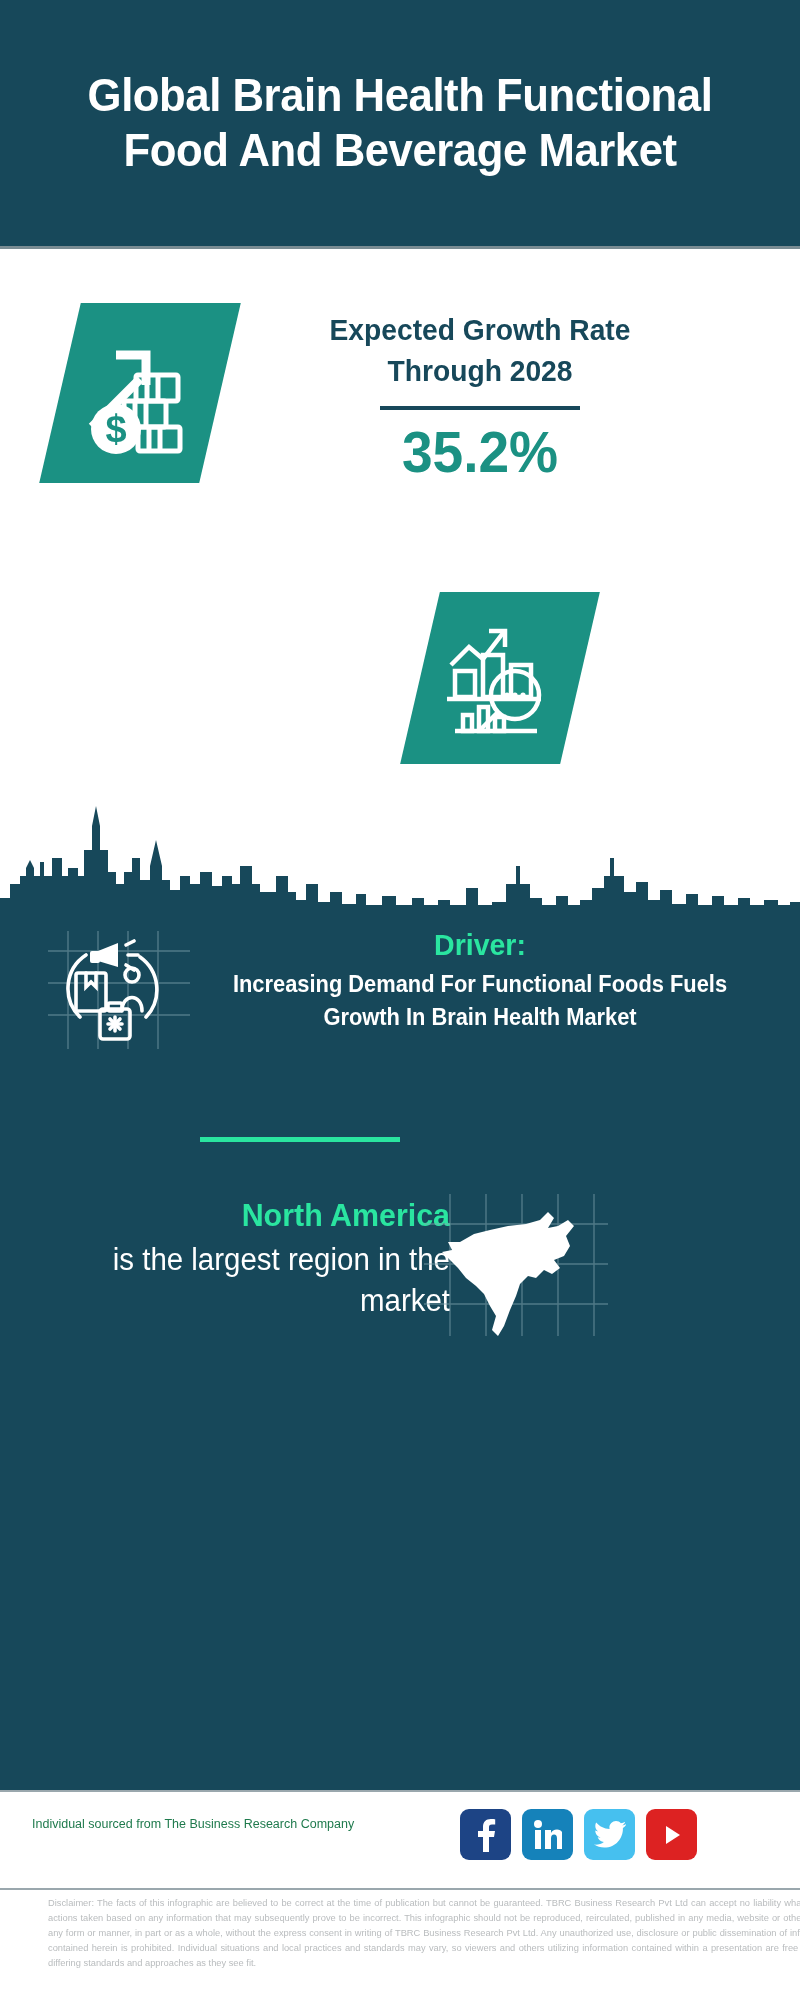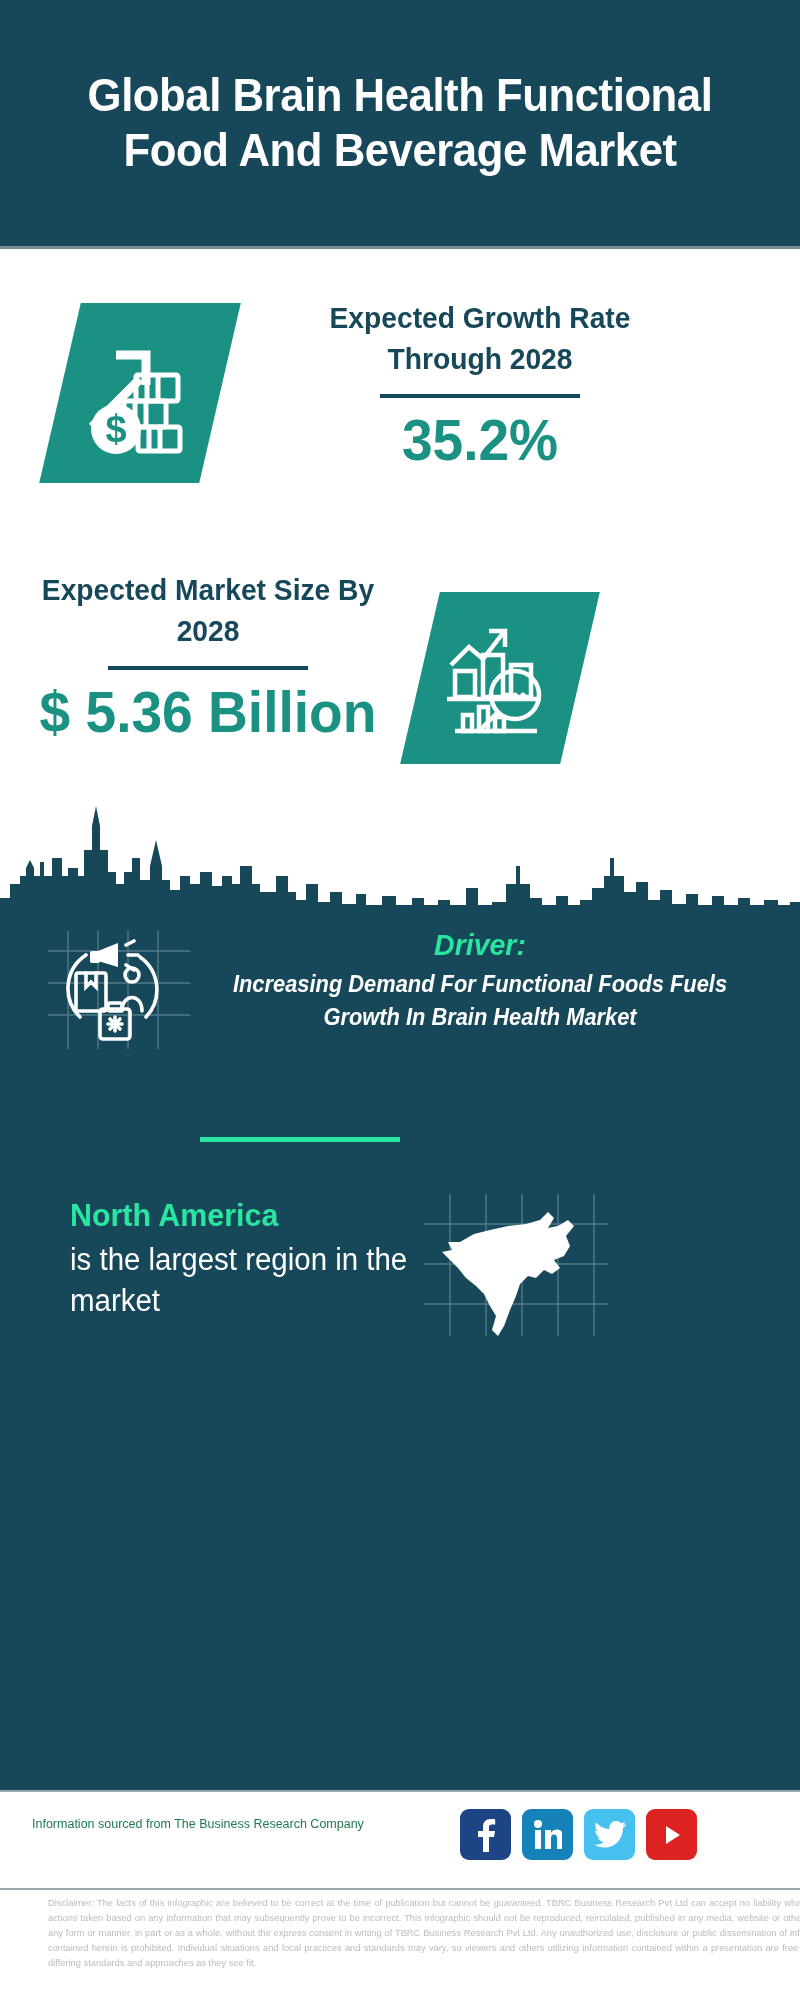--- a/index.html
+++ b/index.html
@@ -55,58 +55,58 @@
   .stat-label {
     color:#17485a; font-weight:bold; font-size:30px; line-height:1.36;
     text-align:center; transform:scaleX(0.94);
   }
   .stat-rule { height:4px; background:#17485a; margin:14px auto 10px; }
   .stat-value {
     color:#1b9183; font-weight:bold; font-size:58px; line-height:1.1;
     text-align:center; transform:scaleX(0.95);
   }
 
-  .block-growth { position:absolute; left:290px; top:298px; width:380px; }
+  .block-growth { position:absolute; left:290px; top:310px; width:380px; }
   .block-growth .stat-rule { width:200px; }
   .block-size   { position:absolute; left:18px; top:570px; width:380px; }
   .block-size .stat-rule { width:200px; }
 
   
   .skyline { position:absolute; left:0; top:780px; width:800px; height:140px; }
   .skyline svg { display:block; width:800px; height:140px; }
 
   
   .dark-panel {
     position:absolute; left:0; top:905px; width:800px; height:485px;
     background:#17485a;
   }
   .dark-panel-2 {
     position:absolute; left:0; top:1390px; width:800px; height:400px;
     background:#17485a;
   }
 
   
   .driver-icon { position:absolute; left:40px; top:925px; width:160px; height:130px; }
-  .driver-text { position:absolute; left:200px; top:925px; width:560px; text-align:center;font-style:italic; }
+  .driver-text { position:absolute; left:200px; top:925px; width:560px; text-align:center; }
   .driver-head {
     color:#2ae5a0; font-weight:bold; font-size:30px; line-height:1.3;
     transform:scaleX(0.95);
   }
   .driver-body {
     color:#ffffff; font-weight:bold; font-size:23px; line-height:1.42;
     margin-top:4px; transform:scaleX(0.95);
   }
 
   .divider-green {
     position:absolute; left:200px; top:1137px; width:200px; height:5px;
     background:#2ae5a0;
   }
 
   
-  .region-text { position:absolute; left:60px; top:1195px; width:400px; text-align:left; }
+  .region-text { position:absolute; left:60px; top:1195px; width:400px; text-align:right; }
   .region-head {
     color:#2ae5a0; font-weight:bold; font-size:32px; line-height:1.3;
     transform:scaleX(0.95);
   }
   .region-body {
     color:#ffffff; font-weight:normal; font-size:31px; line-height:1.32;
     margin-top:3px; transform:scaleX(0.95);
   }
   .region-map { position:absolute; left:420px; top:1190px; width:190px; height:150px; }
 
@@ -174,25 +174,20 @@
       </svg>
     </div>
   </div>
 
   <div class="block-growth">
     <div class="stat-label">Expected Growth Rate Through 2028</div>
     <div class="stat-rule"></div>
     <div class="stat-value">35.2%</div>
   </div>
 
-  <div class="block-size">
-    <div class="stat-label">Expected Market Size By 2028</div>
-    <div class="stat-rule"></div>
-    <div class="stat-value">$ 5.36 Billion</div>
-  </div>
 
   <div class="tile tile-size">
     <div class="tile-inner">
       <svg width="118" height="118" viewBox="0 0 118 118" fill="none" stroke="#ffffff" stroke-width="4.5">
         <path d="M10 46 L28 28 L42 40 L62 14" fill="none"></path>
         <path d="M48 12 L64 12 L64 28" fill="none"></path>
         <rect x="14" y="52" width="20" height="26"></rect>
         <rect x="42" y="36" width="20" height="42"></rect>
         <rect x="70" y="46" width="20" height="32"></rect>
         <line x1="6" y1="80" x2="100" y2="80"></line>
@@ -274,21 +269,21 @@
         <line x1="4" y1="34" x2="188" y2="34"></line>
         <line x1="4" y1="74" x2="188" y2="74"></line>
         <line x1="4" y1="114" x2="188" y2="114"></line>
       </g>
       <path fill="#ffffff" d="M40 52 L54 44 L70 40 L88 36 L106 34 L120 30 L128 22 L134 28 L128 38 L138 36 L148 30 L154 36 L146 46 L150 56 L144 66 L134 70 L140 78 L132 84 L124 80 L116 88 L108 86 L100 94 L96 106 L90 120 L84 136 L78 146 L72 140 L76 126 L70 116 L64 104 L56 96 L46 88 L38 78 L30 70 L22 62 L32 60 L28 52 Z"></path>
     </svg>
   </div>
 
   <div class="footer">
     <div class="footer-text">
-      <div>Information sourced from The Business Research Company</div>
+      <div>Individual sourced from The Business Research Company</div>
     </div>
     <div class="social-row">
       <div class="social sc-fb">
         <svg width="26" height="34" viewBox="0 0 26 34">
             <path fill="#fff" d="M16 34V19h5l1-6h-6V9.5c0-1.7.5-2.9 3-2.9h3.2V1.2C21.6 1.1 19.8 1 17.7 1 13.3 1 10 3.7 10 8.8V13H5v6h5v15z"></path>
           </svg>
       </div>
       <div class="social sc-li">
         <svg width="28" height="30" viewBox="0 0 28 30">
             <rect x="1" y="10" width="6" height="19" fill="#fff"></rect>

